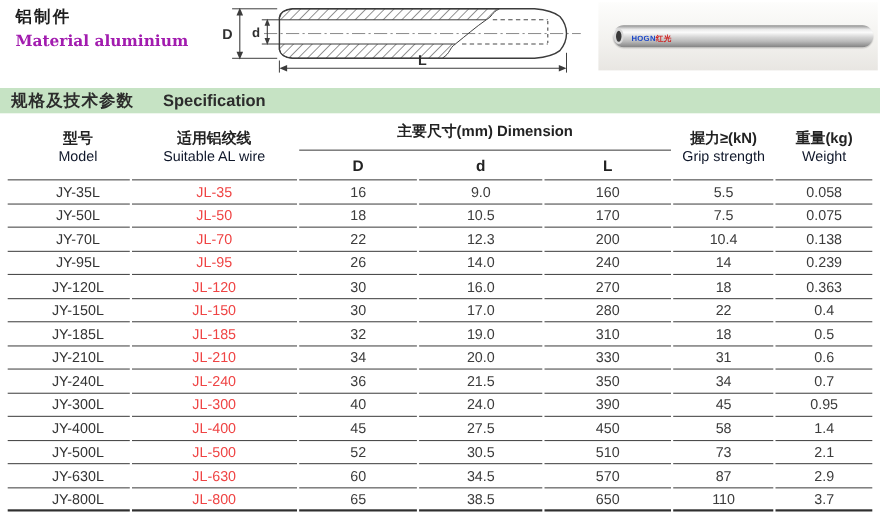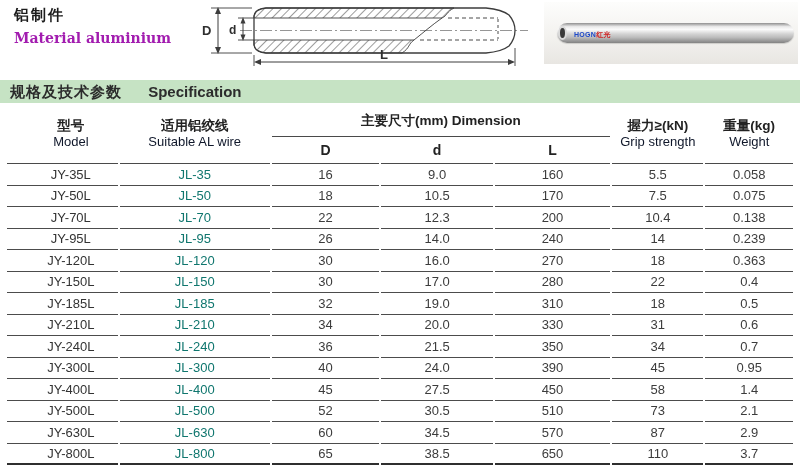--- a/index.html
+++ b/index.html
@@ -43,21 +43,21 @@
   thead th { border-bottom:1px solid #4a4a4a; vertical-align:middle; text-align:center; }
   thead .two-line { line-height:1.18; }
   thead .cn { font-size:13.5px; font-weight:700; color:#222; display:block; }
   thead .en { font-size:13px; font-weight:400; color:#0f172a; display:block; }
   th.model-col { text-align:center; padding-left:17px; }
   tr.grp th { height:33px; }
   tr.sub th { height:27px; font-size:14px; font-weight:700; color:#222; }
   tbody td { height:21.5px; border-bottom:1px solid #4c4c4c; font-size:13px;
     color:#3c3c3c; text-align:center; }
   tbody td.model-col { text-align:center; padding-left:17px; color:#333; }
-  tbody td.wire-col { color:#0f766e; }
+  tbody td.wire-col { color:#ef4444; }
   tbody tr:last-child td { border-bottom:2px solid #2f2f2f; }
 </style>
 </head>
 <body>
 
 <div class="page">
 
   <div class="material-block">
     <div class="mat-cn">铝制件</div>
     <div class="mat-en">Material aluminium</div>

